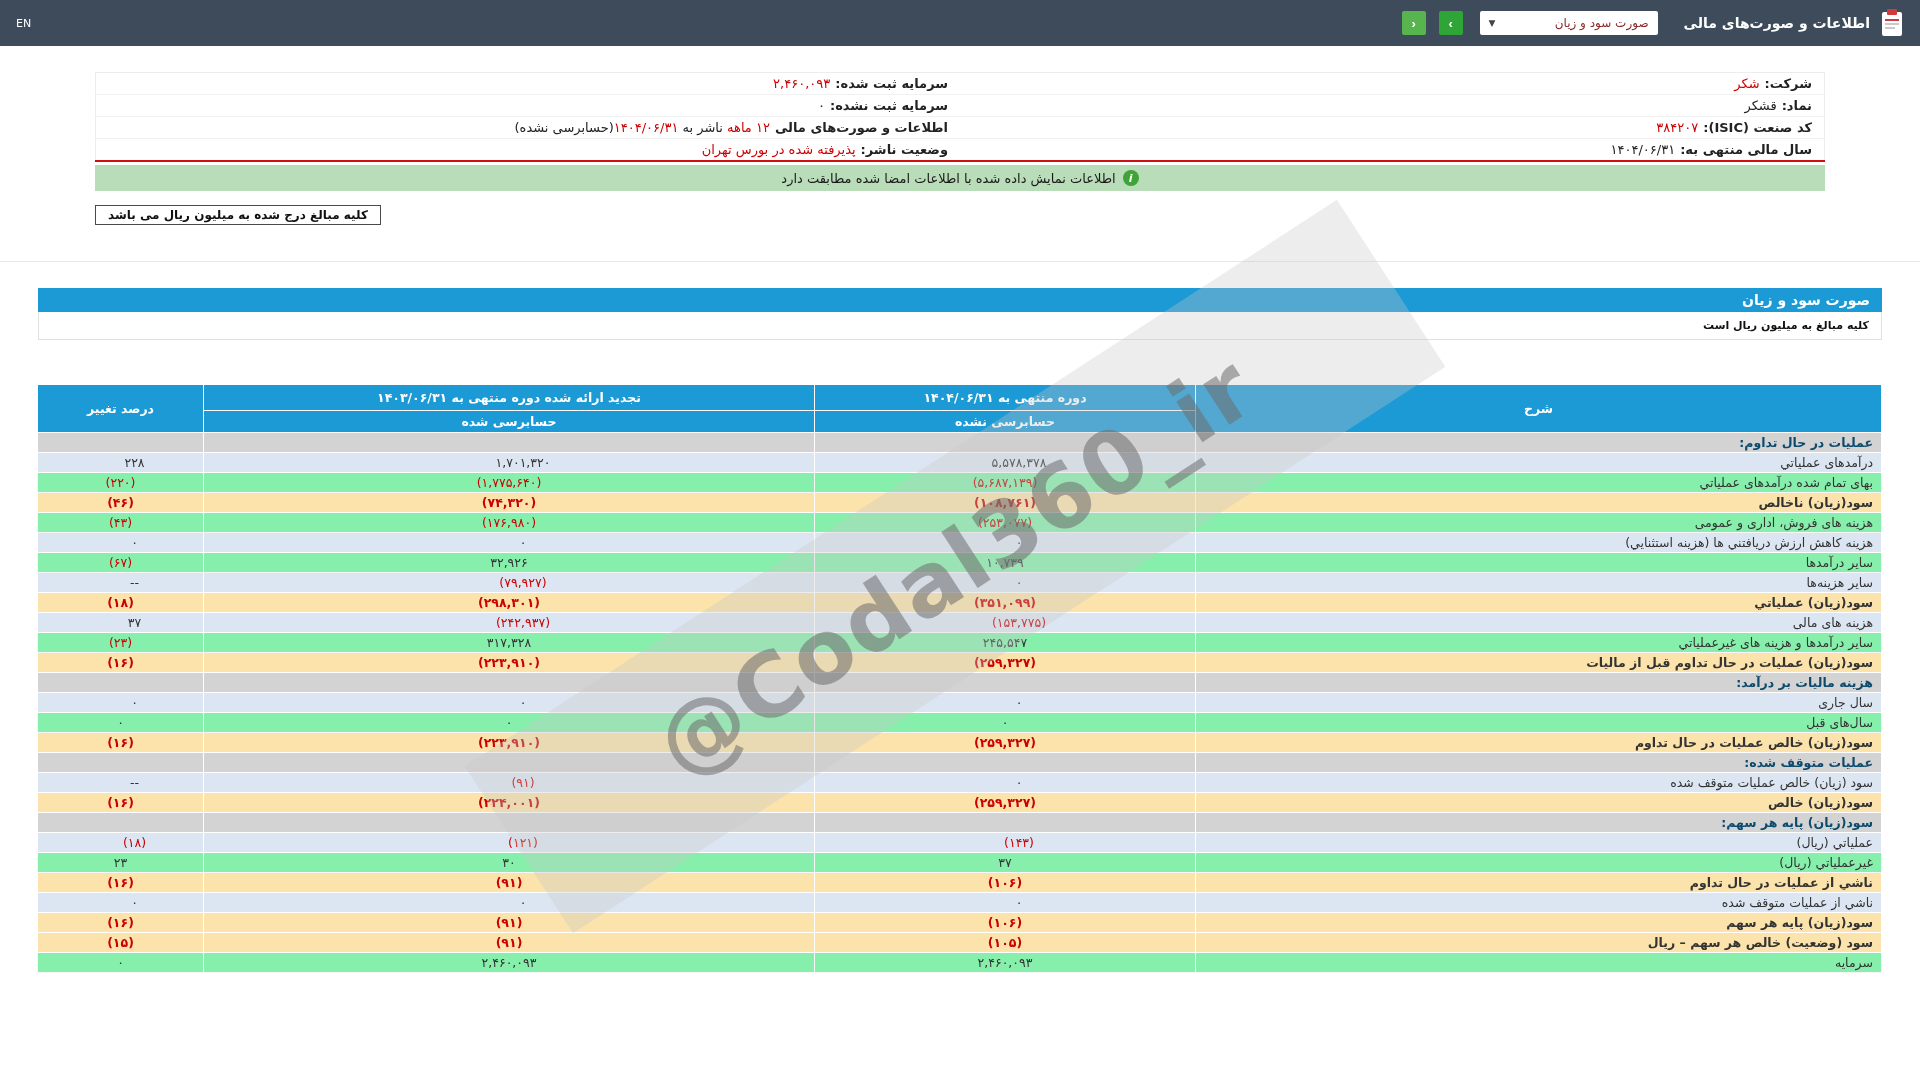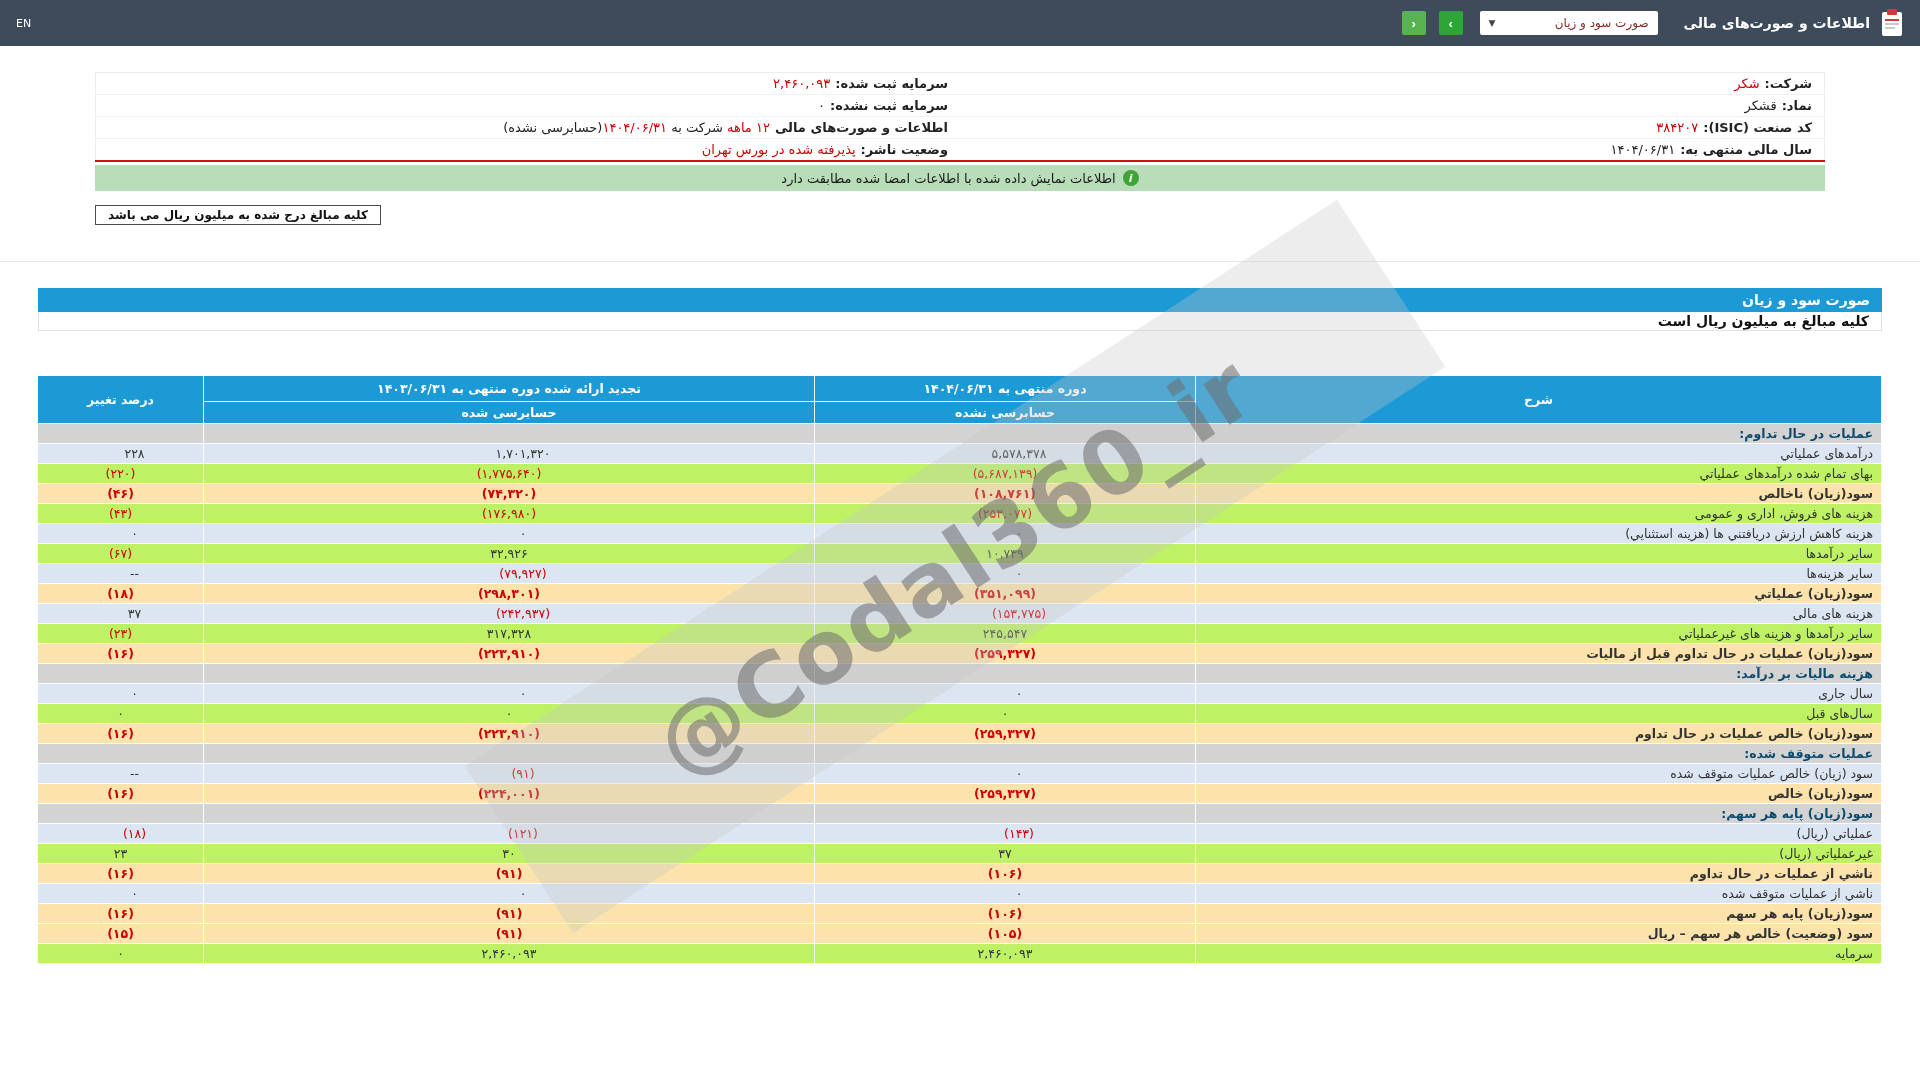--- a/index.html
+++ b/index.html
@@ -43,31 +43,31 @@
   .info-badge{width:16px;height:16px;border-radius:50%;background:var(--green);color:#fff;font-size:11px;
     font-weight:bold;font-style:italic;display:flex;align-items:center;justify-content:center;flex:0 0 auto;}
   .units-row{margin:13px 95px 0;text-align:left;}
   .units-box{display:inline-block;border:1px solid #4a4a4a;background:#fff;padding:2px 12px;font-size:12px;
     font-weight:bold;color:#111;}
   .page-divider{margin-top:36px;border-top:1px solid #e8e8e8;}
 
   
   .main{margin:26px 38px 0;}
   .sheet-title{background:var(--accent);color:#fff;font-size:14px;font-weight:bold;padding:4px 12px;}
-  .sheet-units{border:1px solid #e0e0e0;border-top:none;font-size:14px;font-weight:bold;padding:1px 12px;color:#111;}
+  .sheet-units{border:1px solid #e0e0e0;border-top:none;font-size:11px;font-weight:bold;padding:7px 12px;color:#111;}
   .stmt-table{width:100%;border-collapse:collapse;table-layout:fixed;margin-top:44px;}
   .c-desc{width:686px;}.c-cur{width:381px;}.c-res{width:611px;}.c-chg{width:166px;}
   .stmt-table th{background:var(--accent);color:#fff;font-size:12.5px;font-weight:bold;border:1px solid #fff;
     padding:5px 6px;}
   .stmt-table thead tr.subhead th{padding:3px 6px;}
   .stmt-table td{font-size:12.5px;padding:1px 8px;border:1px solid #fff;height:20px;color:#333;
     vertical-align:middle;overflow:hidden;white-space:nowrap;}
   tr.row-section td{background:var(--gray-row);font-weight:bold;color:#0c4a6e;margin-top:48px;}
   tr.row-blue td{background:var(--blue-row);padding-left:36px;}
-  tr.row-white td{background:#bef264;border-color:#f7f7f7;}
+  tr.row-white td{background:#86efac;border-color:#f7f7f7;}
   tr.row-yellow td{background:var(--yellow);font-weight:bold;}
   td.desc{text-align:right;}
   td.val{text-align:center;}
   td.val.neg{color:var(--neg);}
 
   
   .watermark{position:absolute;top:467px;left:435px;width:1040px;padding:48px 0;text-align:center;
     transform:rotate(-33deg);background:rgba(200,200,200,0.32);color:rgba(110,110,110,0.55);
     font-size:88px;font-weight:bold;letter-spacing:2px;direction:ltr;pointer-events:none;z-index:10;}
 </style>
@@ -107,21 +107,21 @@
         <tr>
           <td><span class="info-label">شرکت:</span><span class="seg red">شکر</span></td>
           <td><span class="info-label">سرمایه ثبت شده:</span><span class="seg red">۲,۴۶۰,۰۹۳</span></td>
         </tr>
         <tr>
           <td><span class="info-label">نماد:</span><span class="seg">قشکر</span></td>
           <td><span class="info-label">سرمایه ثبت نشده:</span><span class="seg">۰</span></td>
         </tr>
         <tr>
           <td><span class="info-label">کد صنعت (ISIC):</span><span class="seg red">۳۸۴۲۰۷</span></td>
-          <td><span class="info-label">اطلاعات و صورت‌های مالی</span><span class="seg red">۱۲ ماهه </span><span class="seg">شرکت به </span><span class="seg red">۱۴۰۴/۰۶/۳۱</span><span class="seg">(حسابرسی نشده)</span></td>
+          <td><span class="info-label">اطلاعات و صورت‌های مالی</span><span class="seg red">۱۲ ماهه </span><span class="seg">ناشر به </span><span class="seg red">۱۴۰۴/۰۶/۳۱</span><span class="seg">(حسابرسی نشده)</span></td>
         </tr>
         <tr>
           <td><span class="info-label">سال مالی منتهی به:</span><span class="seg">۱۴۰۴/۰۶/۳۱</span></td>
           <td><span class="info-label">وضعیت ناشر:</span><span class="seg red">پذیرفته شده در بورس تهران</span></td>
         </tr>
       </tbody>
   </table>
   <div class="banner">
     <span class="info-badge">i</span>
     <span>اطلاعات نمایش داده شده با اطلاعات امضا شده مطابقت دارد</span>

